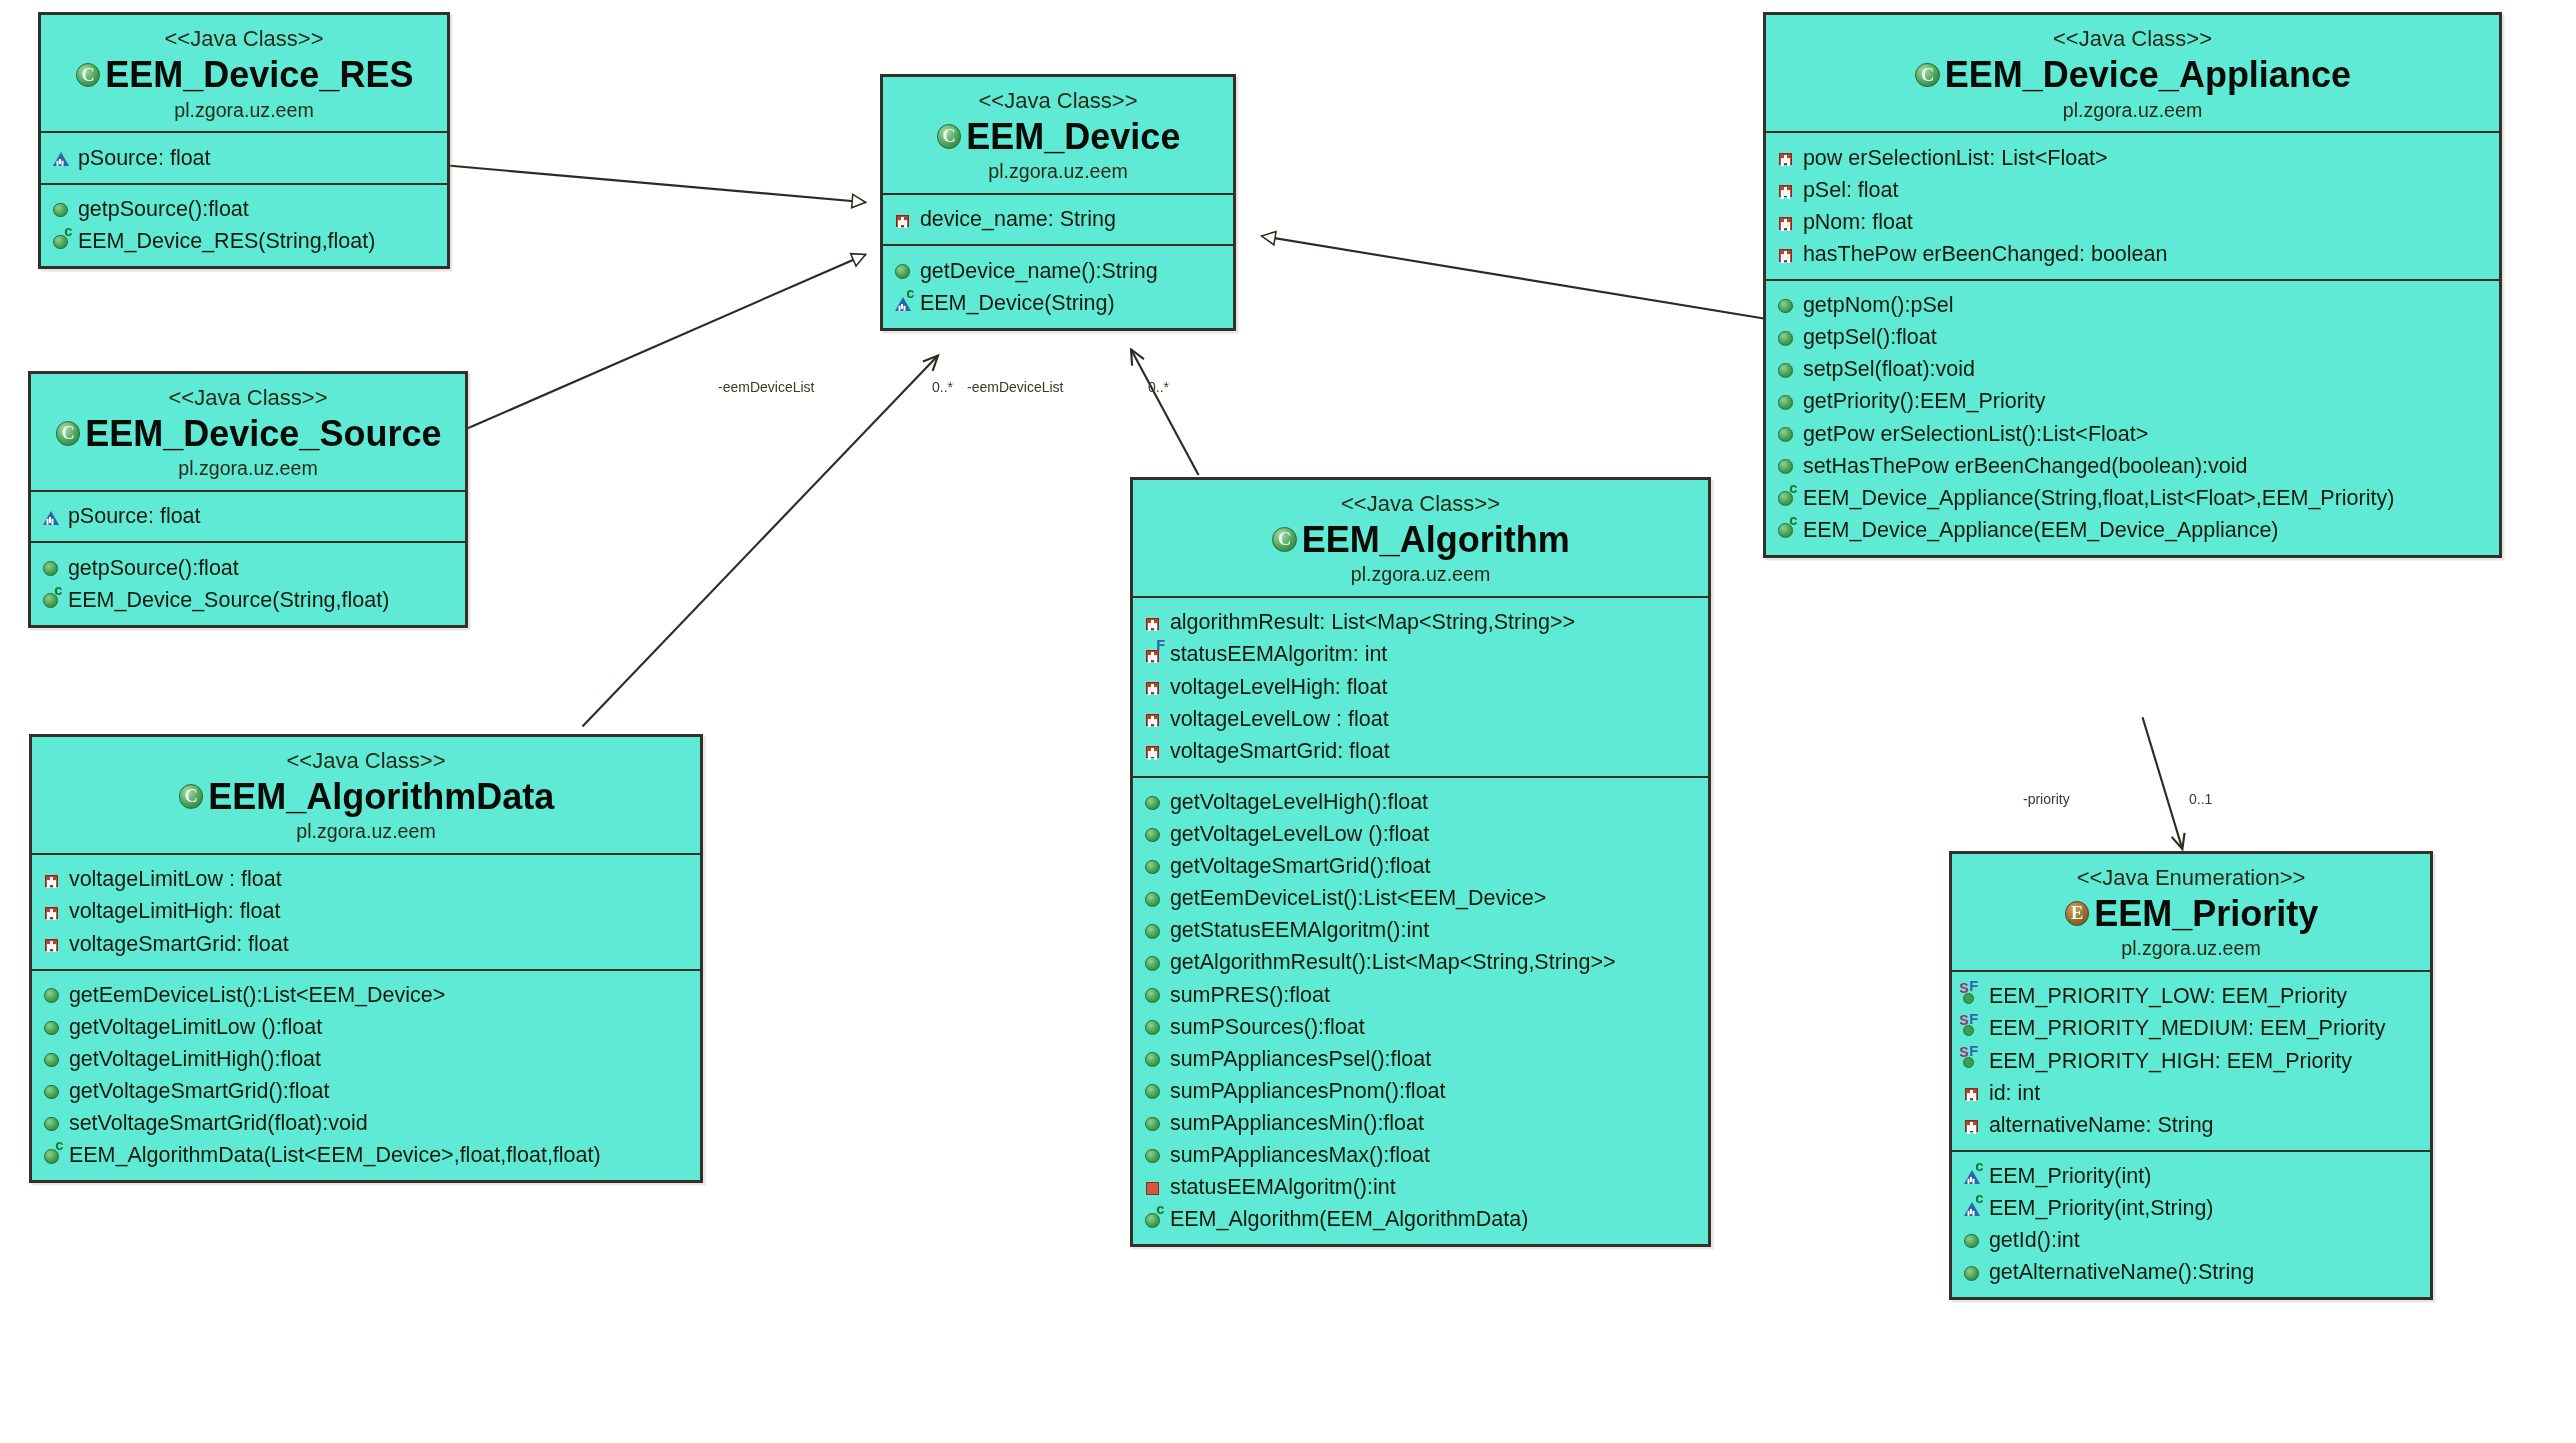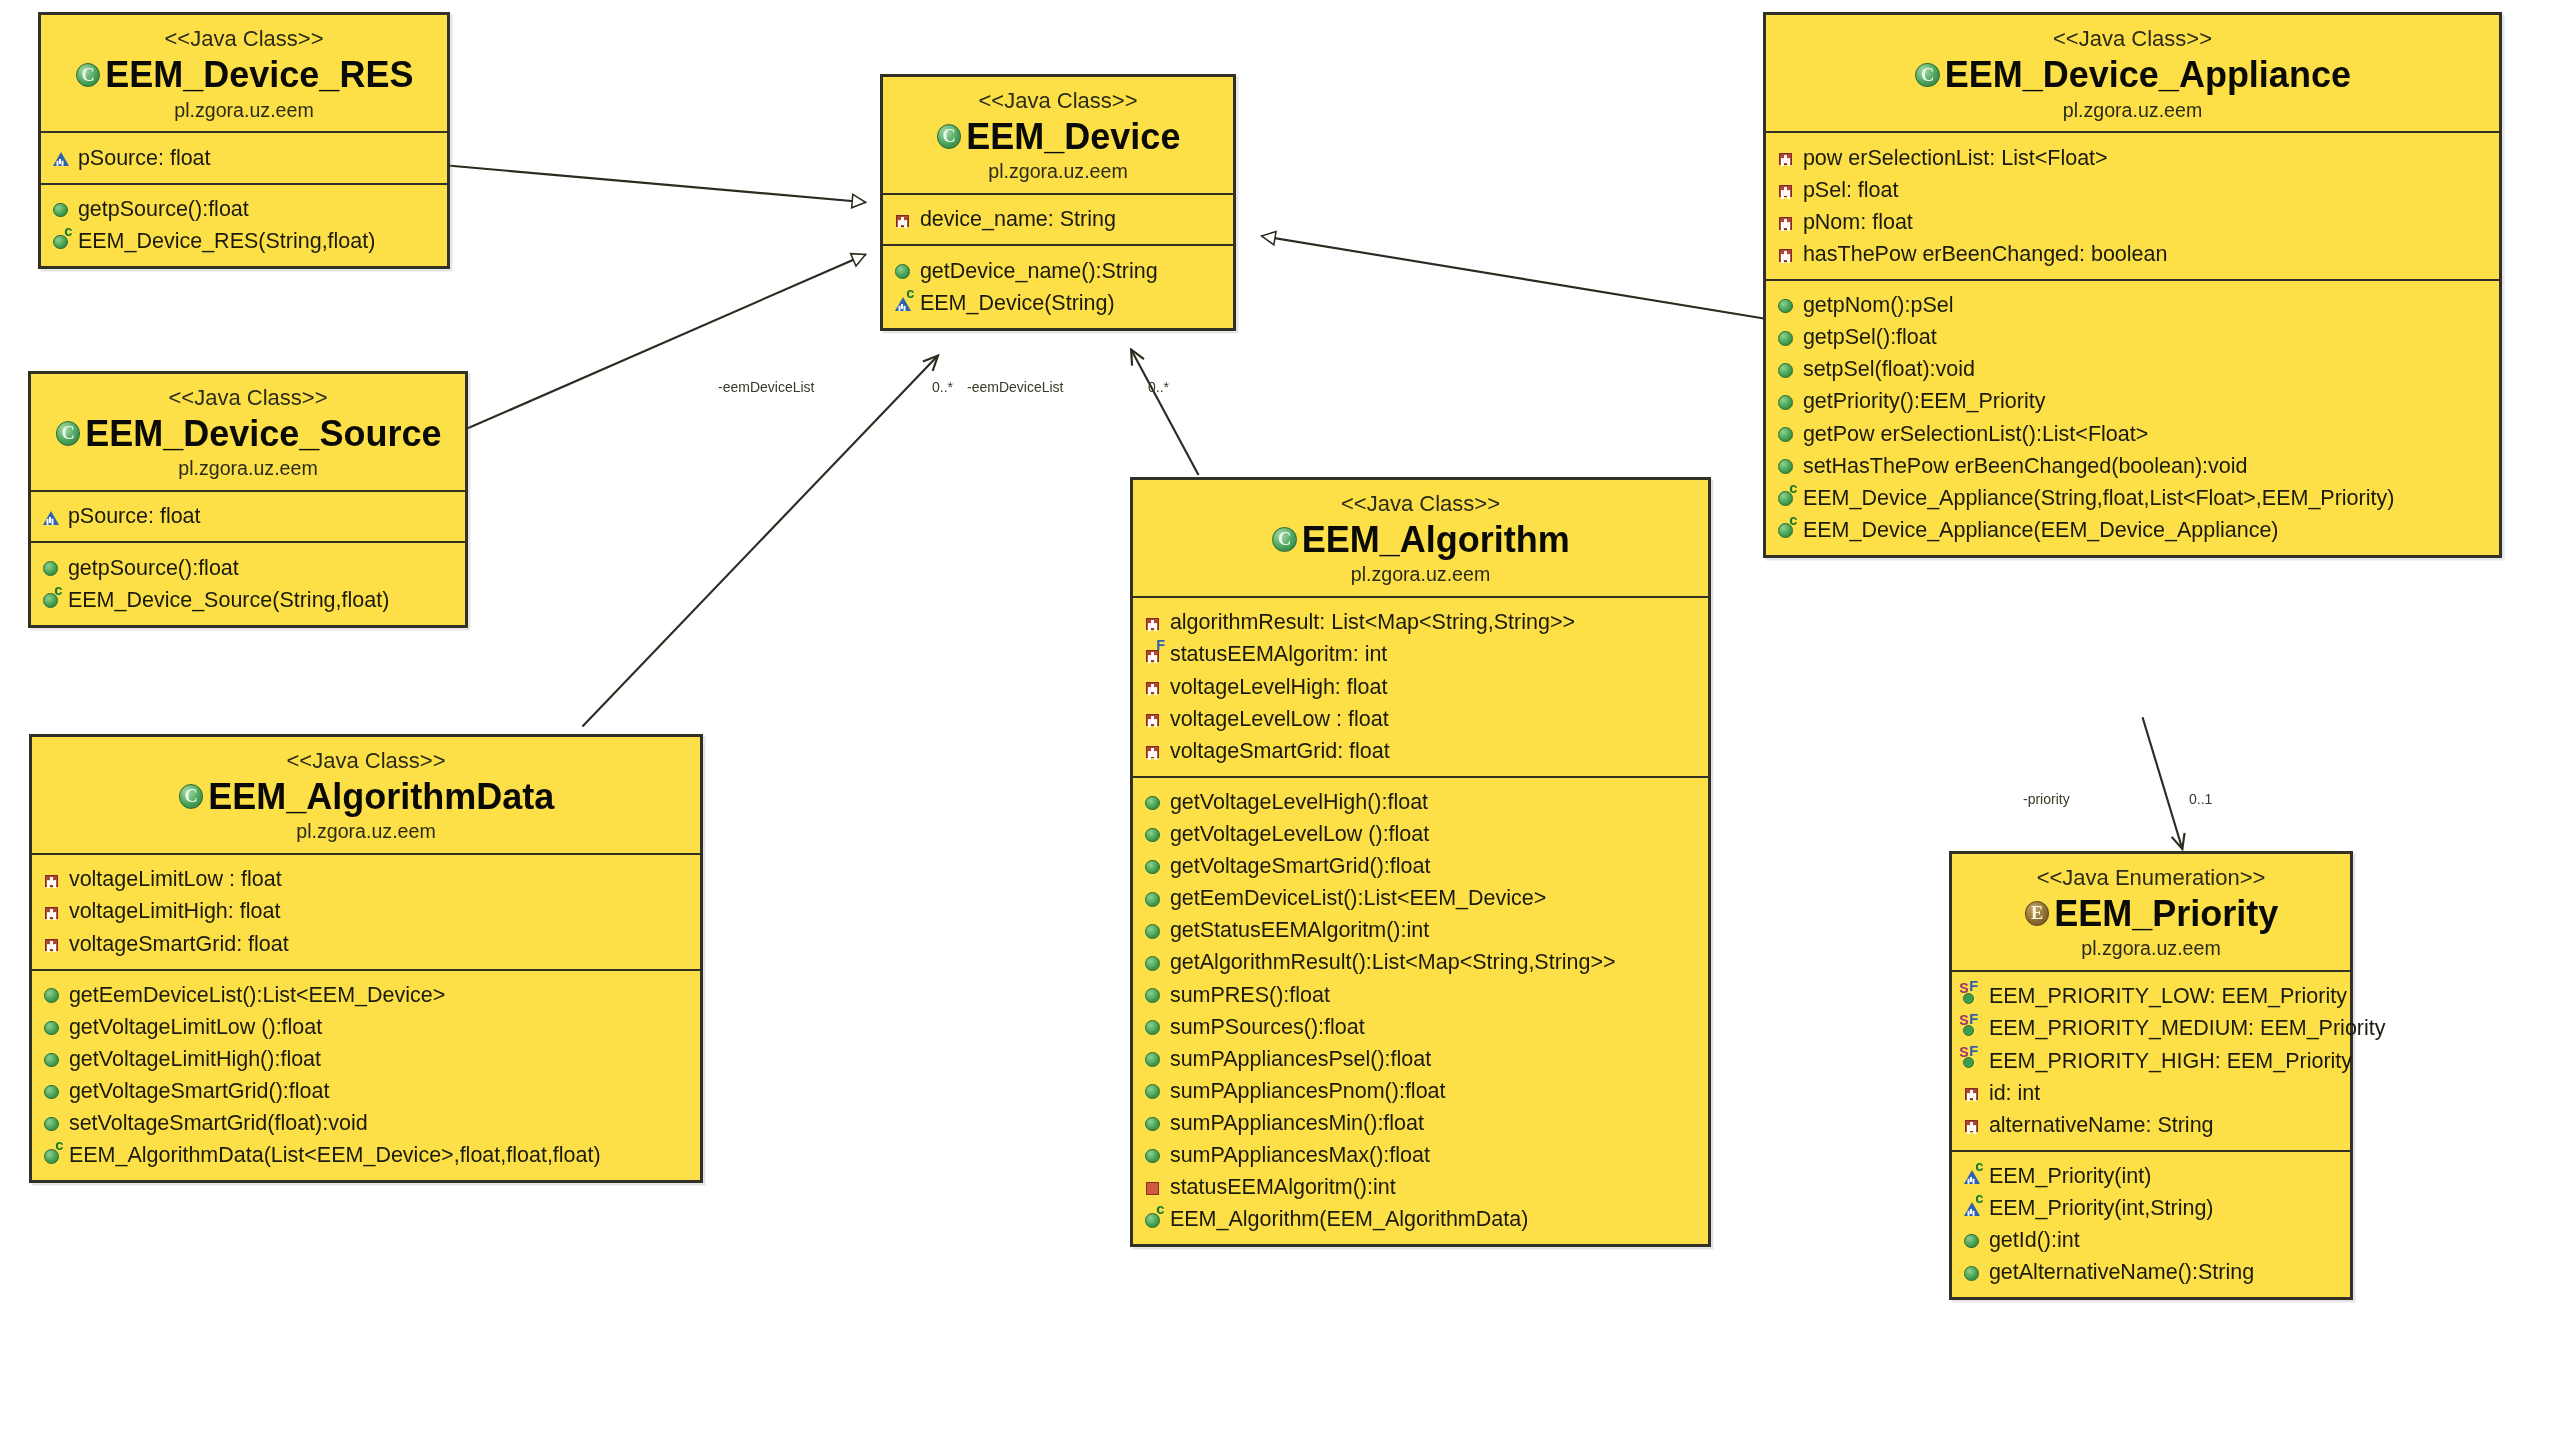--- a/index.html
+++ b/index.html
@@ -19,21 +19,21 @@
     position: absolute;
     left: 0; top: 0;
     width: 2576px;
     height: 1443px;
     pointer-events: none;
   }
 
   
   .uml-class {
     position: absolute;
-    background: #fde047;
+    background: #5eead4;
     border: 3.1px solid #333028;
     box-sizing: border-box;
     box-shadow: 2.5px 2.5px 0 rgba(150,150,150,0.25);
   }
   .uml-header {
     padding: 11px 6.1px 9.8px 6.1px;
     text-align: center;
   }
   .stereotype {
     font-size: 22px;
@@ -549,21 +549,21 @@
       </div>
       <div class="uml-row static">
         <span class="ico ico-public">
             <span class="sup sup-c">c</span>
           </span>
         <span class="lbl">EEM_AlgorithmData(List&lt;EEM_Device&gt;,float,float,float)</span>
       </div>
     </div>
   </div>
 
-  <div class="uml-class" style="left:1949px; top:851px; width:404px;">
+  <div class="uml-class" style="left:1949px; top:851px; width:484px;">
     <div class="uml-header">
       <div class="stereotype">&lt;&lt;Java Enumeration&gt;&gt;</div>
       <div class="class-title-row">
         <span class="type-ico type-enum"></span>
         <span class="class-title">EEM_Priority</span>
       </div>
       <div class="pkg">pl.zgora.uz.eem</div>
     </div>
     <div class="uml-section">
       <div class="uml-row static">

